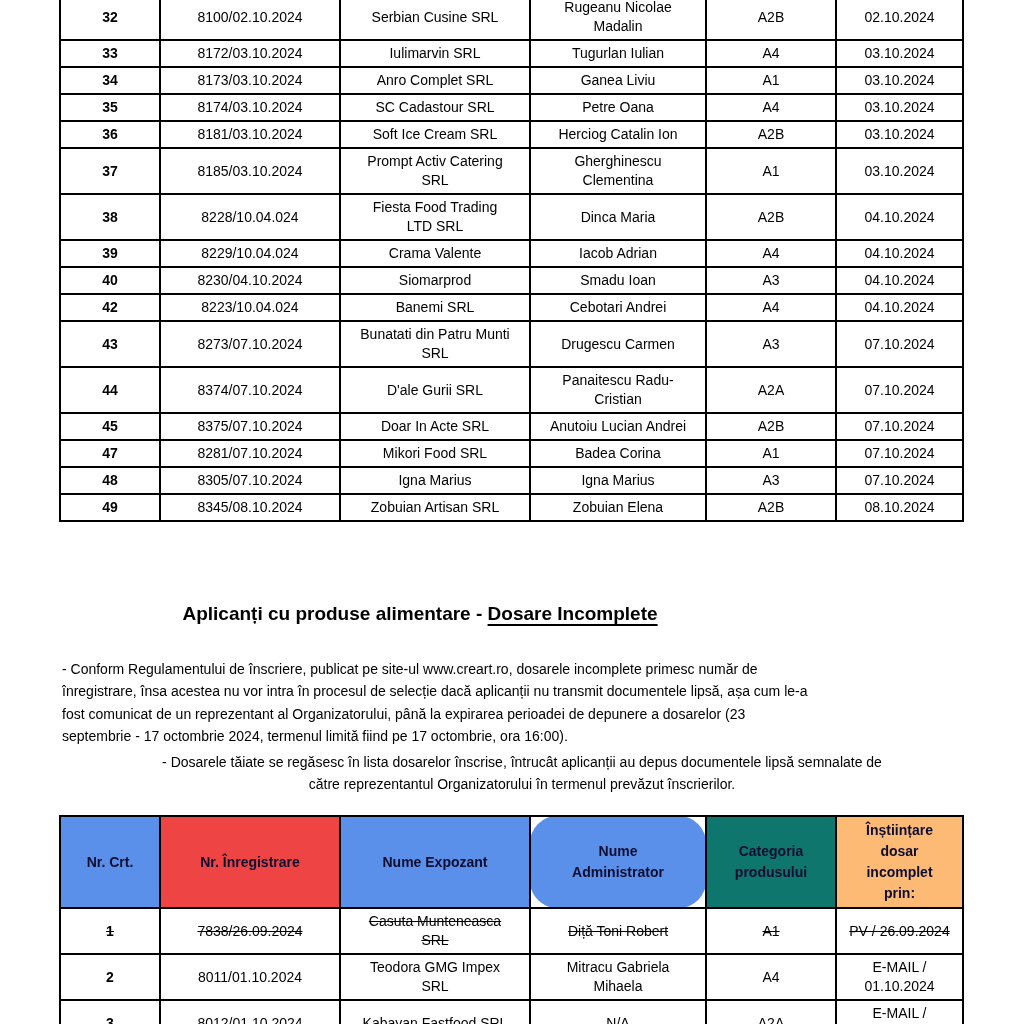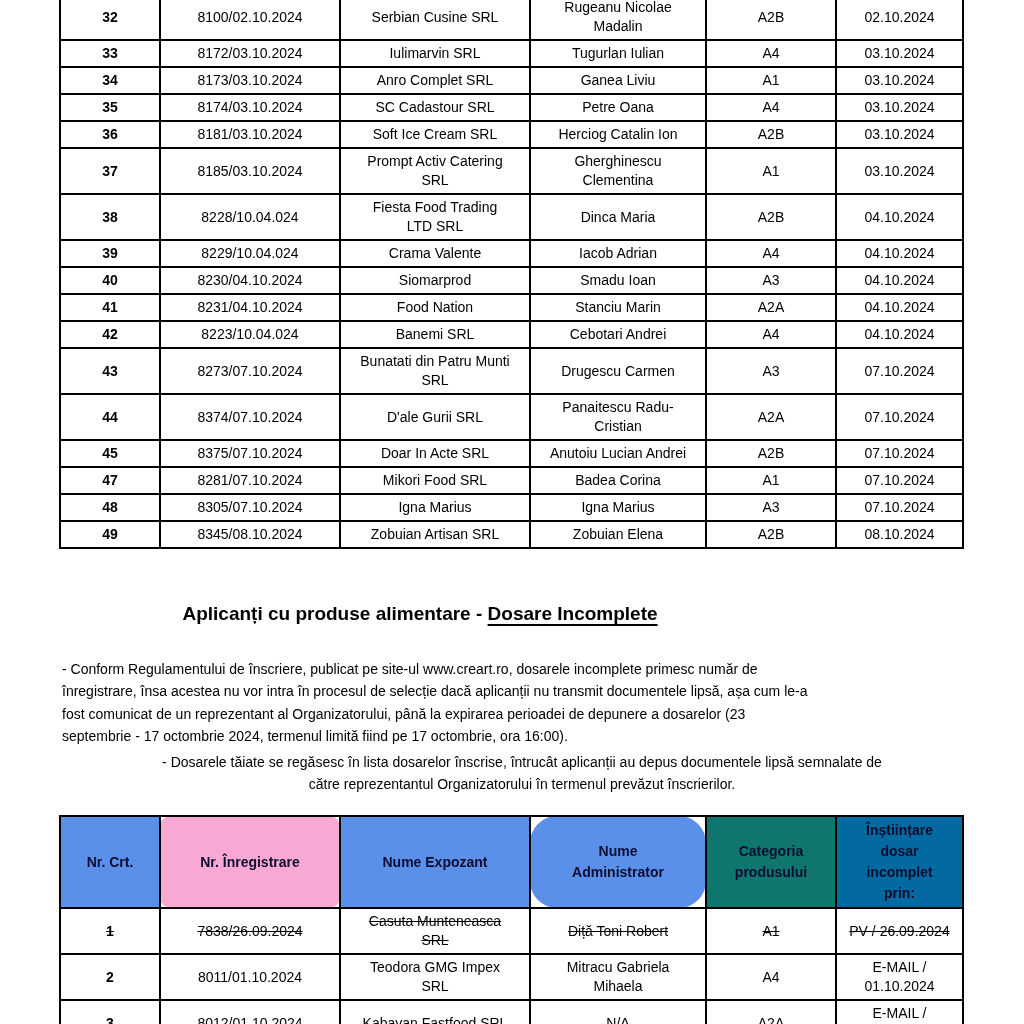--- a/index.html
+++ b/index.html
@@ -154,28 +154,20 @@
           <td class="c3">Iacob Adrian</td>
           <td class="c4">A4</td>
           <td class="c5">04.10.2024</td>
         </tr>
         <tr>
           <td class="c0">40</td>
           <td class="c1">8230/04.10.2024</td>
           <td class="c2">Siomarprod</td>
           <td class="c3">Smadu Ioan</td>
           <td class="c4">A3</td>
-          <td class="c5">04.10.2024</td>
-        </tr>
-        <tr>
-          <td class="c0">41</td>
-          <td class="c1">8231/04.10.2024</td>
-          <td class="c2">Food Nation</td>
-          <td class="c3">Stanciu Marin</td>
-          <td class="c4">A2A</td>
           <td class="c5">04.10.2024</td>
         </tr>
         <tr>
           <td class="c0">42</td>
           <td class="c1">8223/10.04.024</td>
           <td class="c2">Banemi SRL</td>
           <td class="c3">Cebotari Andrei</td>
           <td class="c4">A4</td>
           <td class="c5">04.10.2024</td>
         </tr>
@@ -246,27 +238,27 @@
       <col style="width:100px">
         <col style="width:180px">
         <col style="width:190px">
       <col style="width:176px">
         <col style="width:130px">
         <col style="width:127px">
     </colgroup>
     <thead>
       <tr>
         <th style="background: rgb(90, 143, 234); color: rgb(13, 13, 48);">Nr. Crt.</th>
-        <th style="background: #f9a8d4; color: rgb(13, 13, 48); border-radius: 11px;">Nr. Înregistrare</th>
+        <th style="background: #ef4444; color: rgb(13, 13, 48);">Nr. Înregistrare</th>
         <th style="background: rgb(90, 143, 234); color: rgb(13, 13, 48);">Nume Expozant</th>
         <th style="background: rgb(90, 143, 234); color: rgb(13, 13, 48); border-radius: 27px;">Nume
 Administrator</th>
         <th style="background: #0f766e; color: rgb(13, 13, 48);">Categoria
 produsului</th>
-        <th style="background: #0369a1; color: rgb(13, 13, 48);">Înștiințare
+        <th style="background: #fdba74; color: rgb(13, 13, 48);">Înștiințare
 dosar
 incomplet
 prin:</th>
       </tr>
     </thead>
     <tbody id="tbl2-body">
         <tr class="struck">
           <td class="c0">1</td>
           <td class="c1">7838/26.09.2024</td>
           <td class="c2">Casuta Munteneasca

